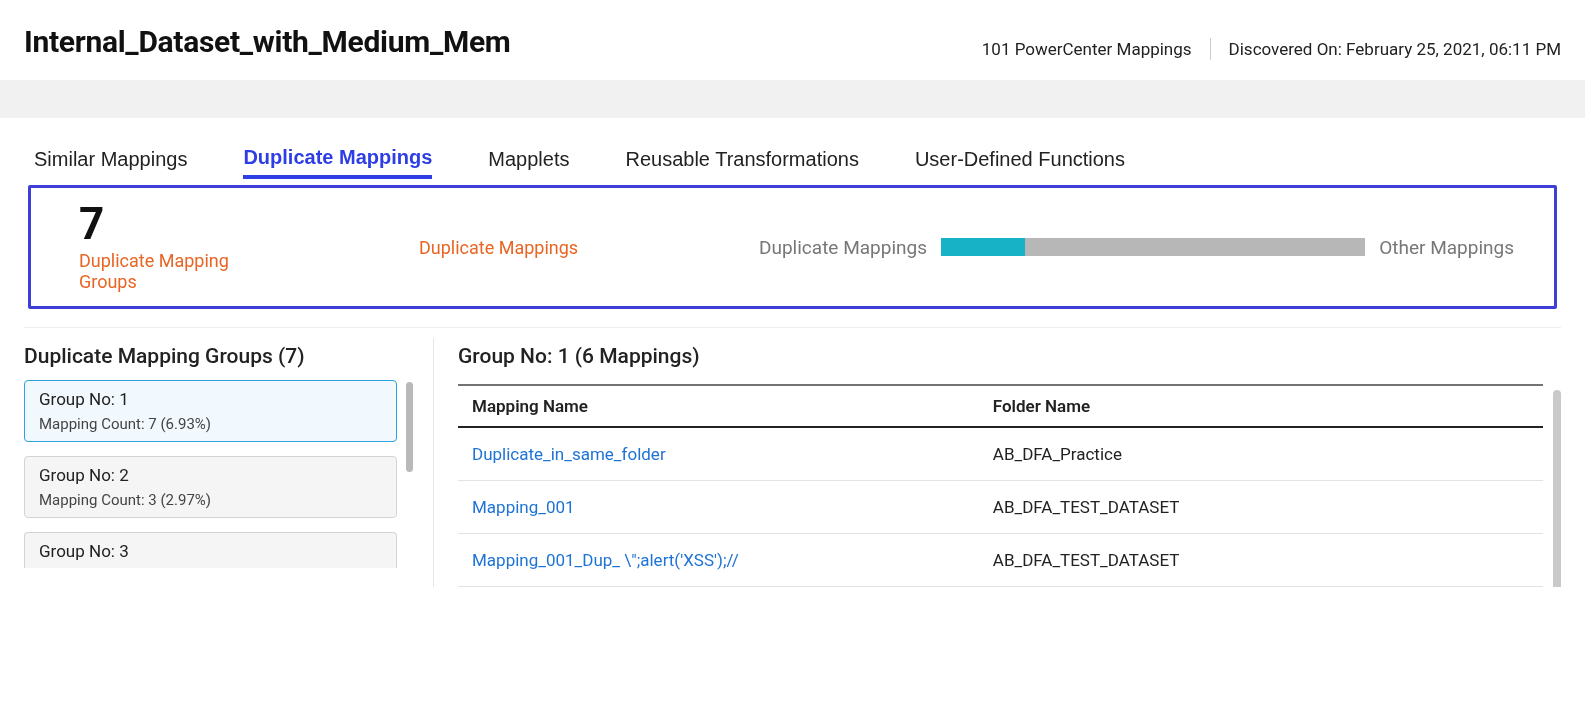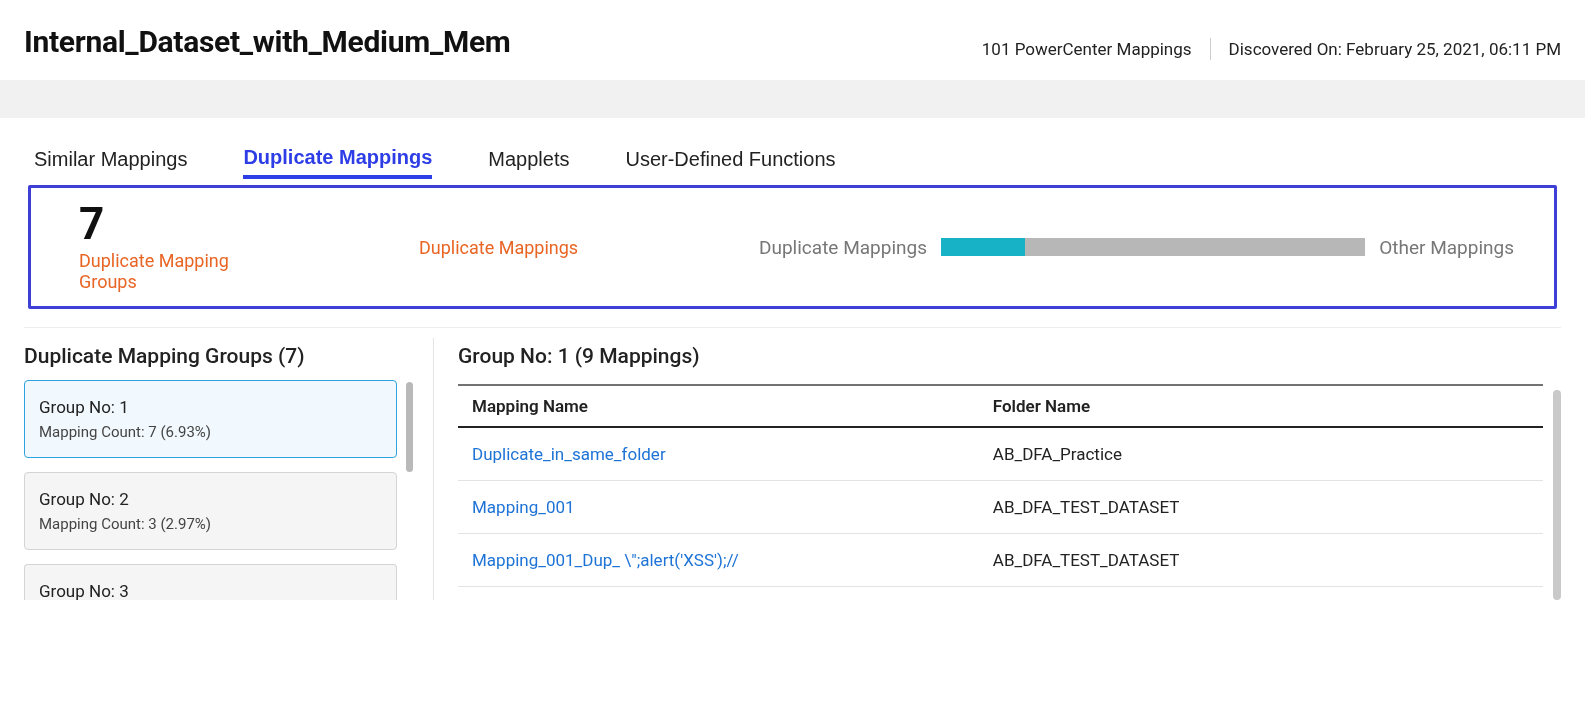--- a/index.html
+++ b/index.html
@@ -192,21 +192,21 @@
       top: 2px;
       right: 0;
       width: 7px;
       height: 90px;
       background: #b9b9b9;
       border-radius: 4px;
     }
     .group-item {
       border: 1px solid #d4d4d4;
       border-radius: 4px;
-      padding: 16px 14px;
+      padding: 8px 14px;
       margin-bottom: 14px;
       background: #f5f5f5;
       cursor: pointer;
     }
     .group-item.active {
       border: 1px solid #2fa3df;
       background: #f2f9fe;
     }
     .group-item.peek {
       margin-bottom: 0;
@@ -284,20 +284,21 @@
 
 <div class="gray-band"></div>
 
 <div class="section">
 
 
   <div class="tabs" id="tabs">
       <button class="tab">Similar Mappings</button>
       <button class="tab active">Duplicate Mappings</button>
       <button class="tab">Mapplets</button>
+      <button class="tab">Reusable Transformations</button>
       <button class="tab">User-Defined Functions</button>
     </div>
 
   <div class="summary-card">
     <div class="stat-block first">
       <div class="stat-number">7</div>
       <div class="stat-label">Duplicate Mapping Groups</div>
     </div>
     <div class="stat-block second">
       <div class="stat-label">Duplicate Mappings</div>
@@ -329,21 +330,21 @@
             <div class="group-name">Group No: 2</div>
             <div class="group-sub">Mapping Count: 3 (2.97%)</div>
           </div>
           <div class="group-item peek">
             <div class="group-name">Group No: 3</div>
           </div>
         </div>
     </div>
 
     <div class="right-pane">
-      <div class="right-title">Group No: 1 (9 Mappings)</div>
+      <div class="right-title">Group No: 1 (6 Mappings)</div>
       <div class="right-scrollbar"></div>
       <table class="map-table">
         <thead>
           <tr>
             <th style="width:48%">Mapping Name</th>
             <th>Folder Name</th>
           </tr>
         </thead>
         <tbody id="map-tbody">
             <tr>

